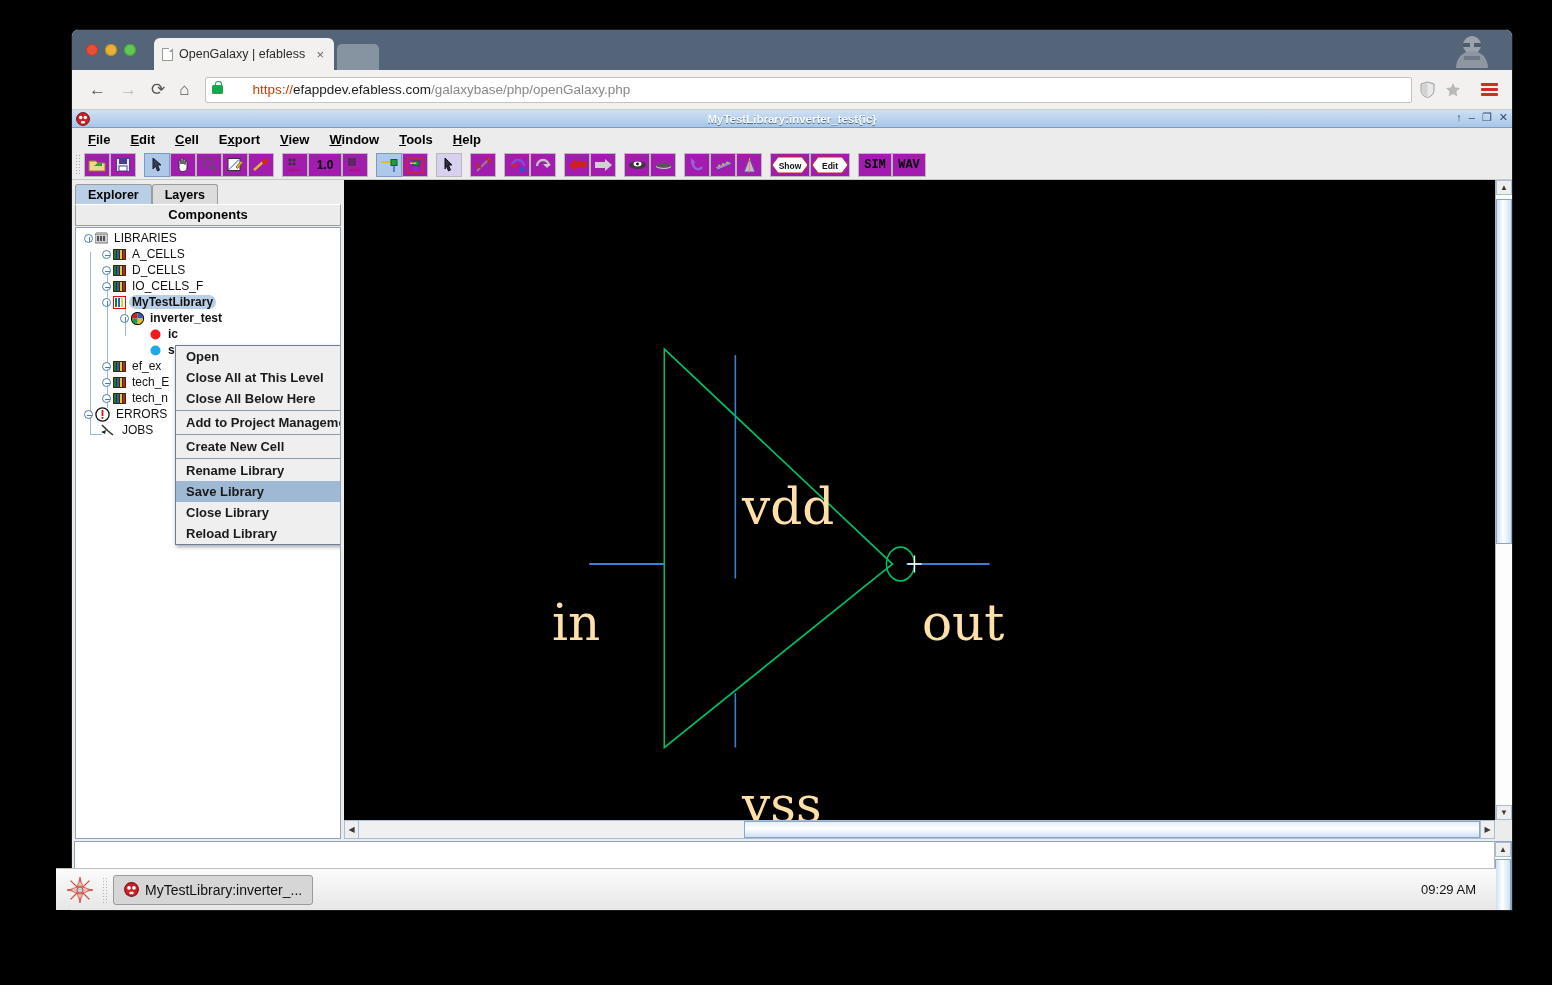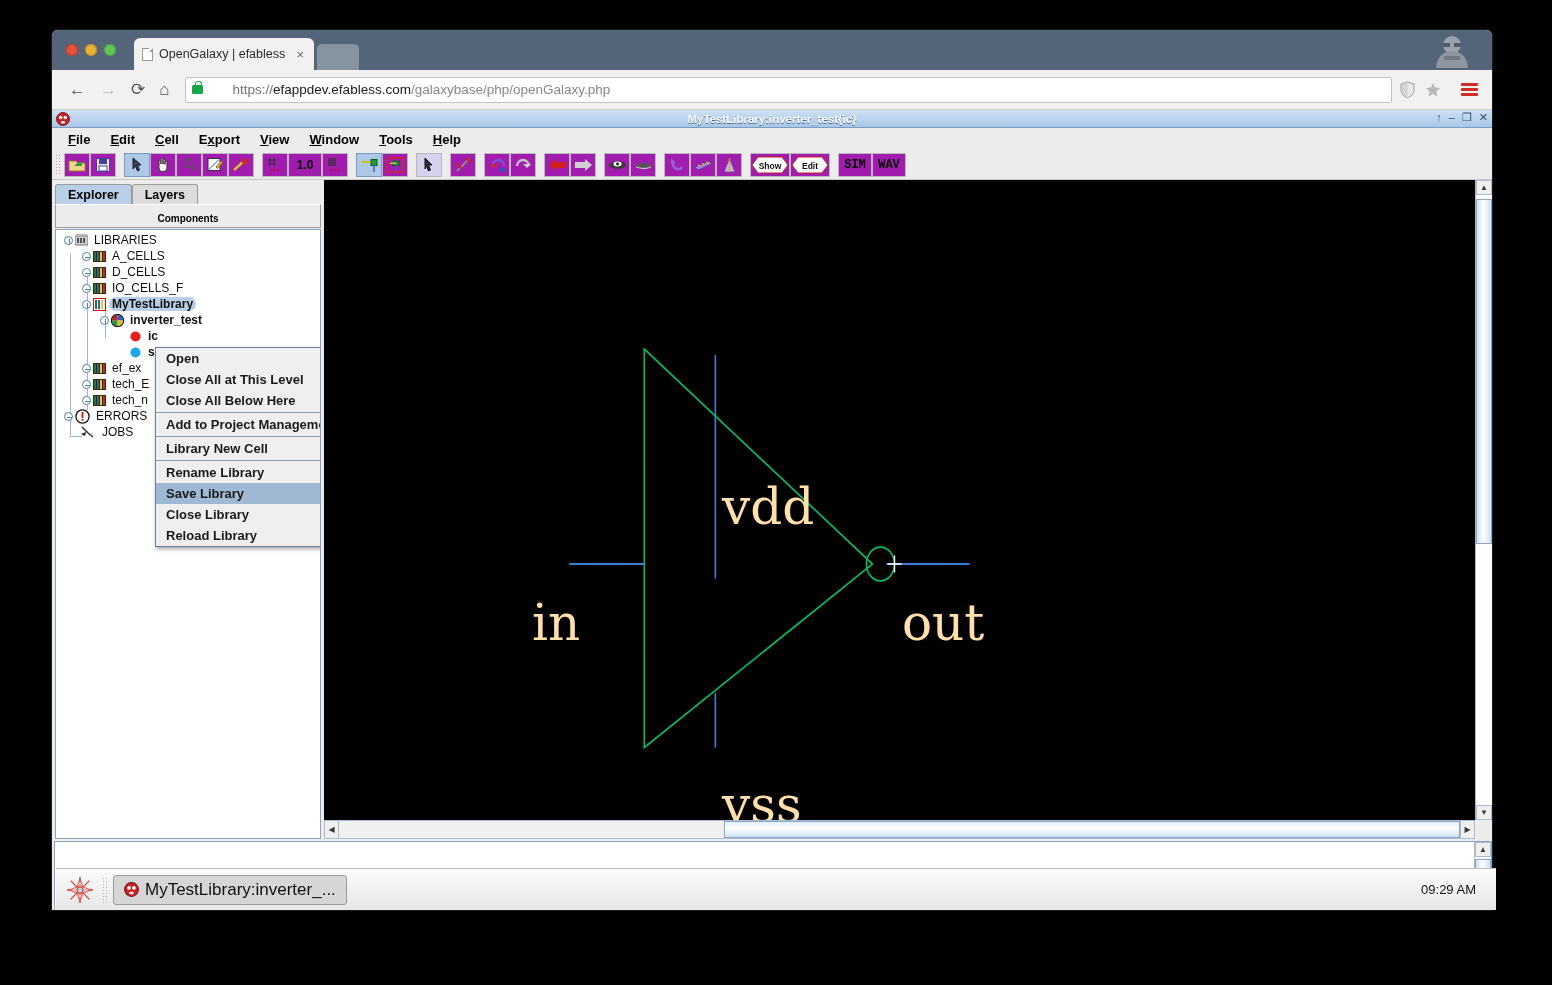--- a/index.html
+++ b/index.html
@@ -6,21 +6,21 @@
   html, body { margin:0; padding:0; }
   body {
     width:1552px; height:985px;
     background:#000;
     font-family:"Liberation Sans", sans-serif;
     overflow:hidden;
   }
 
   
   #browser {
-    position:absolute; left:52px; top:30px; width:1440px; height:880px;
+    position:absolute; left:72px; top:30px; width:1440px; height:880px;
     background:#f2f1f0;
     border-radius:6px 6px 0 0;
     box-shadow:0 0 0 1px #1b1b1b;
     overflow:hidden;
   }
   
   #tabstrip {
     position:relative; height:40px;
     background:linear-gradient(#5b6b7d,#4e5d6e);
     background:#54657a;
@@ -65,21 +65,21 @@
   .navbtn { font-size:17px; color:#555; padding:0 7px; line-height:1; user-select:none;}
   .navbtn.dim { color:#bababa; }
   #omnibox {
     flex:1; height:26px; background:#fff;
     border:1px solid #c3c3c3; border-radius:2px;
     margin:0 8px; display:flex; align-items:center; padding:0 6px;
     font-size:13.5px; overflow:hidden; white-space:nowrap;
   }
   .lock { width:11px; height:9px; background:#16a74a; border-radius:1.5px; position:relative; margin-right:7px; flex:none;}
   .lock:before{content:"";position:absolute;left:3px;top:-4px;width:5px;height:5px;border:1.5px solid #16a74a;border-bottom:none;border-radius:3px 3px 0 0;}
-  .url-scheme { color:#737373;padding-left:23px; }
+  .url-scheme { color:#c2410c;padding-left:23px; }
   .url-host   { color:#202020; }
   .url-path   { color:#888; }
   #omni-icons { display:flex; align-items:center; gap:10px; padding-right:4px;}
   #menu-ham { width:17px; height:13px; display:flex; flex-direction:column; justify-content:space-between; margin-left:10px;}
   #menu-ham i { display:block; height:3px; background:#cf2d25; border-radius:1px;}
 
   
   #app {
     position:absolute; left:0; top:80px; width:1440px; height:800px;
     background:#ececec;
@@ -134,22 +134,22 @@
   #tabs2 { display:flex; height:21px; align-items:flex-end; }
   .jtab {
     height:20px; padding:0 12px; font-size:12.5px; font-weight:bold;
     border:1px solid #9c9c9c; border-bottom:none;
     display:flex; align-items:center;
     background:#dcdcdc; border-radius:3px 3px 0 0;
   }
   .jtab.sel { background:#b9cfe8; }
   #comp-head {
     border:1px solid #9c9c9c; border-top:1px solid #fff;
-    background:#ececec; text-align:center; font-size:10px; font-weight:bold;
-    padding:8px 0 3px; color:#000;
+    background:#ececec; text-align:center; font-size:13px; font-weight:bold;
+    padding:2px 0 3px; color:#000;
   }
   #tree {
     flex:1; background:#fff; border:1px solid #8ea4bd;
     margin-top:1px; position:relative; overflow:hidden;
     font-size:12px; color:#111;
   }
   .trow { position:absolute; left:0; height:16px; display:flex; align-items:center; white-space:nowrap;}
   .trow .lbl { padding:0 3px; }
   .trow.sel .lbl { background:#b9cfe8; font-weight:bold;border-radius:7px; }
   .knob {
@@ -224,21 +224,21 @@
     border-top:1px solid #bdbdbd;
     display:flex; align-items:center; padding:0 6px;
   }
   #tb-logo { width:28px; height:28px; margin:0 4px; flex:none;}
   #tb-grip { width:7px; height:26px; margin:0 4px;
     background-image:radial-gradient(#b0b0b0 40%, transparent 41%); background-size:3px 3px;}
   #tb-task {
     height:30px; display:flex; align-items:center; gap:6px;
     padding:0 10px; background:#d6d6d6;
     border:1px solid #9a9a9a; border-radius:3px;
-    font-size:17px; color:#111;
+    font-size:14px; color:#111;
   }
   #tb-task .ic { width:15px; height:15px; flex:none;}
   #tb-clock { margin-left:auto; padding-right:14px; font-size:13px; color:#111; }
 </style>
 </head>
 <body>
 
 <div id="browser">
 
   <div id="tabstrip">
@@ -654,21 +654,21 @@
             <span class="lbl">JOBS</span>
           </div>
 
           <div id="ctx">
             <div class="ci">Open</div>
             <div class="ci">Close All at This Level</div>
             <div class="ci">Close All Below Here</div>
             <div class="cdiv"></div>
             <div class="ci">Add to Project Management Repository</div>
             <div class="cdiv"></div>
-            <div class="ci">Library New Cell</div>
+            <div class="ci">Create New Cell</div>
             <div class="cdiv"></div>
             <div class="ci">Rename Library</div>
             <div class="ci hl">Save Library</div>
             <div class="ci">Close Library</div>
             <div class="ci">Reload Library</div>
           </div>
         </div>
       </div>
 
       <div id="right">

